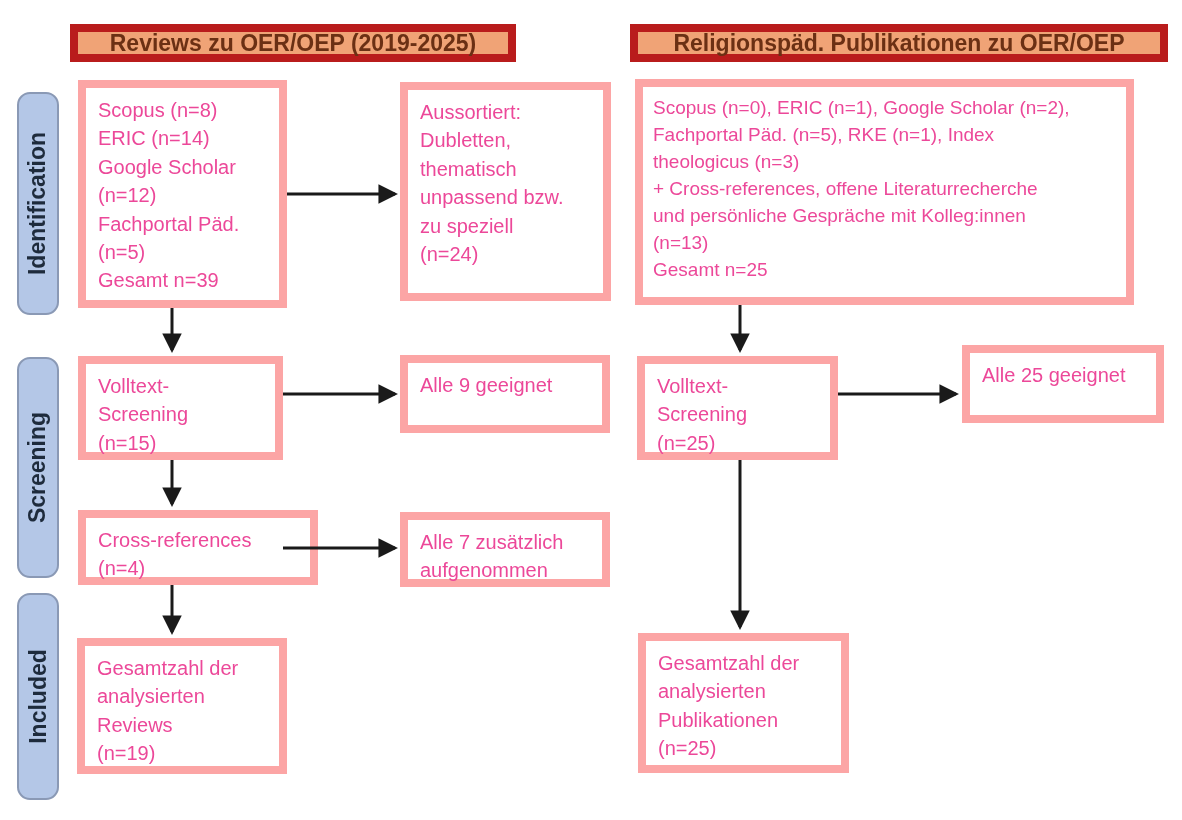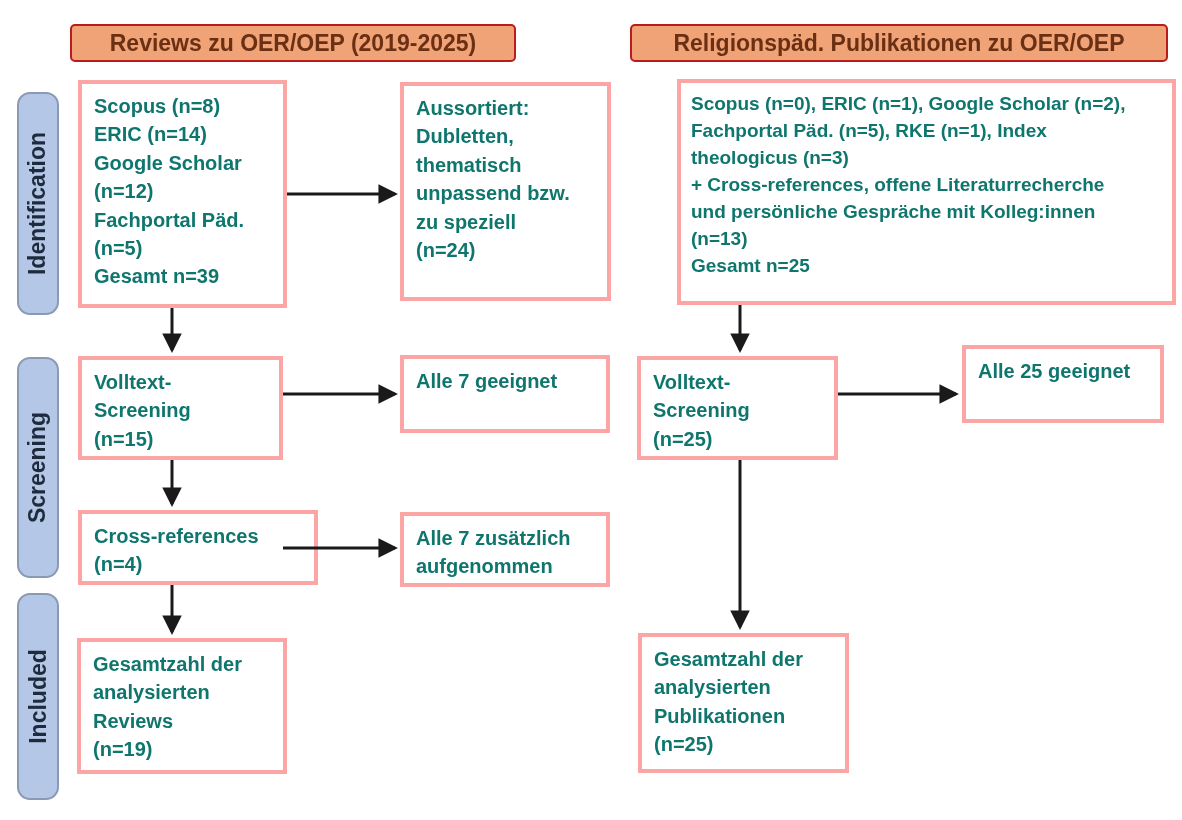--- a/index.html
+++ b/index.html
@@ -2,21 +2,21 @@
 <html><head>
 <meta charset="utf-8">
 <style>
   html,body{margin:0;padding:0;background:#ffffff;}
   body{width:1182px;height:820px;font-family:"Liberation Sans",sans-serif;}
   .canvas{position:relative;width:1182px;height:820px;background:#ffffff;overflow:hidden;}
 
   
   .header{
     position:absolute;box-sizing:border-box;
-    background:#F0A376;border:2px solid #b91c1c;border-radius:5px;
+    background:#F0A376;border:8px solid #b91c1c;border-radius:0;
     color:#6B3014;font-weight:bold;font-size:23px;
     display:flex;align-items:center;justify-content:center;
     white-space:nowrap;
   }
   .h-left{left:70px;top:24px;width:446px;height:38px;}
   .h-right{left:630px;top:24px;width:538px;height:38px;}
 
   
   .stage{
     position:absolute;box-sizing:border-box;
@@ -25,33 +25,33 @@
     display:flex;align-items:center;justify-content:center;
   }
   .stage span{transform:rotate(-90deg);white-space:nowrap;}
   .stage-identification{left:17px;top:92px;width:42px;height:223px;}
   .stage-screening{left:17px;top:357px;width:42px;height:221px;}
   .stage-included{left:17px;top:593px;width:42px;height:207px;}
 
   
   .box{
     position:absolute;box-sizing:border-box;
-    background:#ffffff;border:4px solid #fca5a5;
-    color:#0f766e;font-weight:bold;font-size:20px;line-height:1.42;
+    background:#ffffff;border:8px solid #fca5a5;
+    color:#ec4899;font-weight:normal;font-size:20px;line-height:1.42;
     padding:8px 12px;white-space:pre-line;
   }
   .box.small{font-size:19px;padding:8px 10px;}
   .b-left-sources{left:78px;top:80px;width:209px;height:228px;}
   .b-left-excluded{left:400px;top:82px;width:211px;height:219px;}
   .b-left-fulltext{left:78px;top:356px;width:205px;height:104px;}
   .b-left-eligible{left:400px;top:355px;width:210px;height:78px;}
   .b-left-crossref{left:78px;top:510px;width:240px;height:75px;}
   .b-left-added{left:400px;top:512px;width:210px;height:75px;}
   .b-left-included{left:77px;top:638px;width:210px;height:136px;}
-  .b-right-sources{left:635px;top:79px;width:499px;height:226px;margin-left:42px;}
+  .b-right-sources{left:635px;top:79px;width:499px;height:226px;}
   .b-right-fulltext{left:637px;top:356px;width:201px;height:104px;}
   .b-right-eligible{left:962px;top:345px;width:202px;height:78px;}
   .b-right-included{left:638px;top:633px;width:211px;height:140px;}
 
   .arrows{position:absolute;left:0;top:0;width:1182px;height:820px;pointer-events:none;}
   .arrows line{stroke:#1A1A1A;stroke-width:3;}
 </style>
 </head>
 <body>
 
@@ -79,21 +79,21 @@
 Gesamt n=39</div>
   <div class="box b-left-excluded">Aussortiert:
 Dubletten,
 thematisch
 unpassend bzw.
 zu speziell
 (n=24)</div>
   <div class="box b-left-fulltext">Volltext-
 Screening
 (n=15)</div>
-  <div class="box b-left-eligible">Alle 7 geeignet</div>
+  <div class="box b-left-eligible">Alle 9 geeignet</div>
   <div class="box b-left-crossref">Cross-references
 (n=4)</div>
   <div class="box b-left-added">Alle 7 zusätzlich
 aufgenommen</div>
   <div class="box b-left-included">Gesamtzahl der
 analysierten
 Reviews
 (n=19)</div>
 
   <div class="box b-right-sources small">Scopus (n=0), ERIC (n=1), Google Scholar (n=2),

